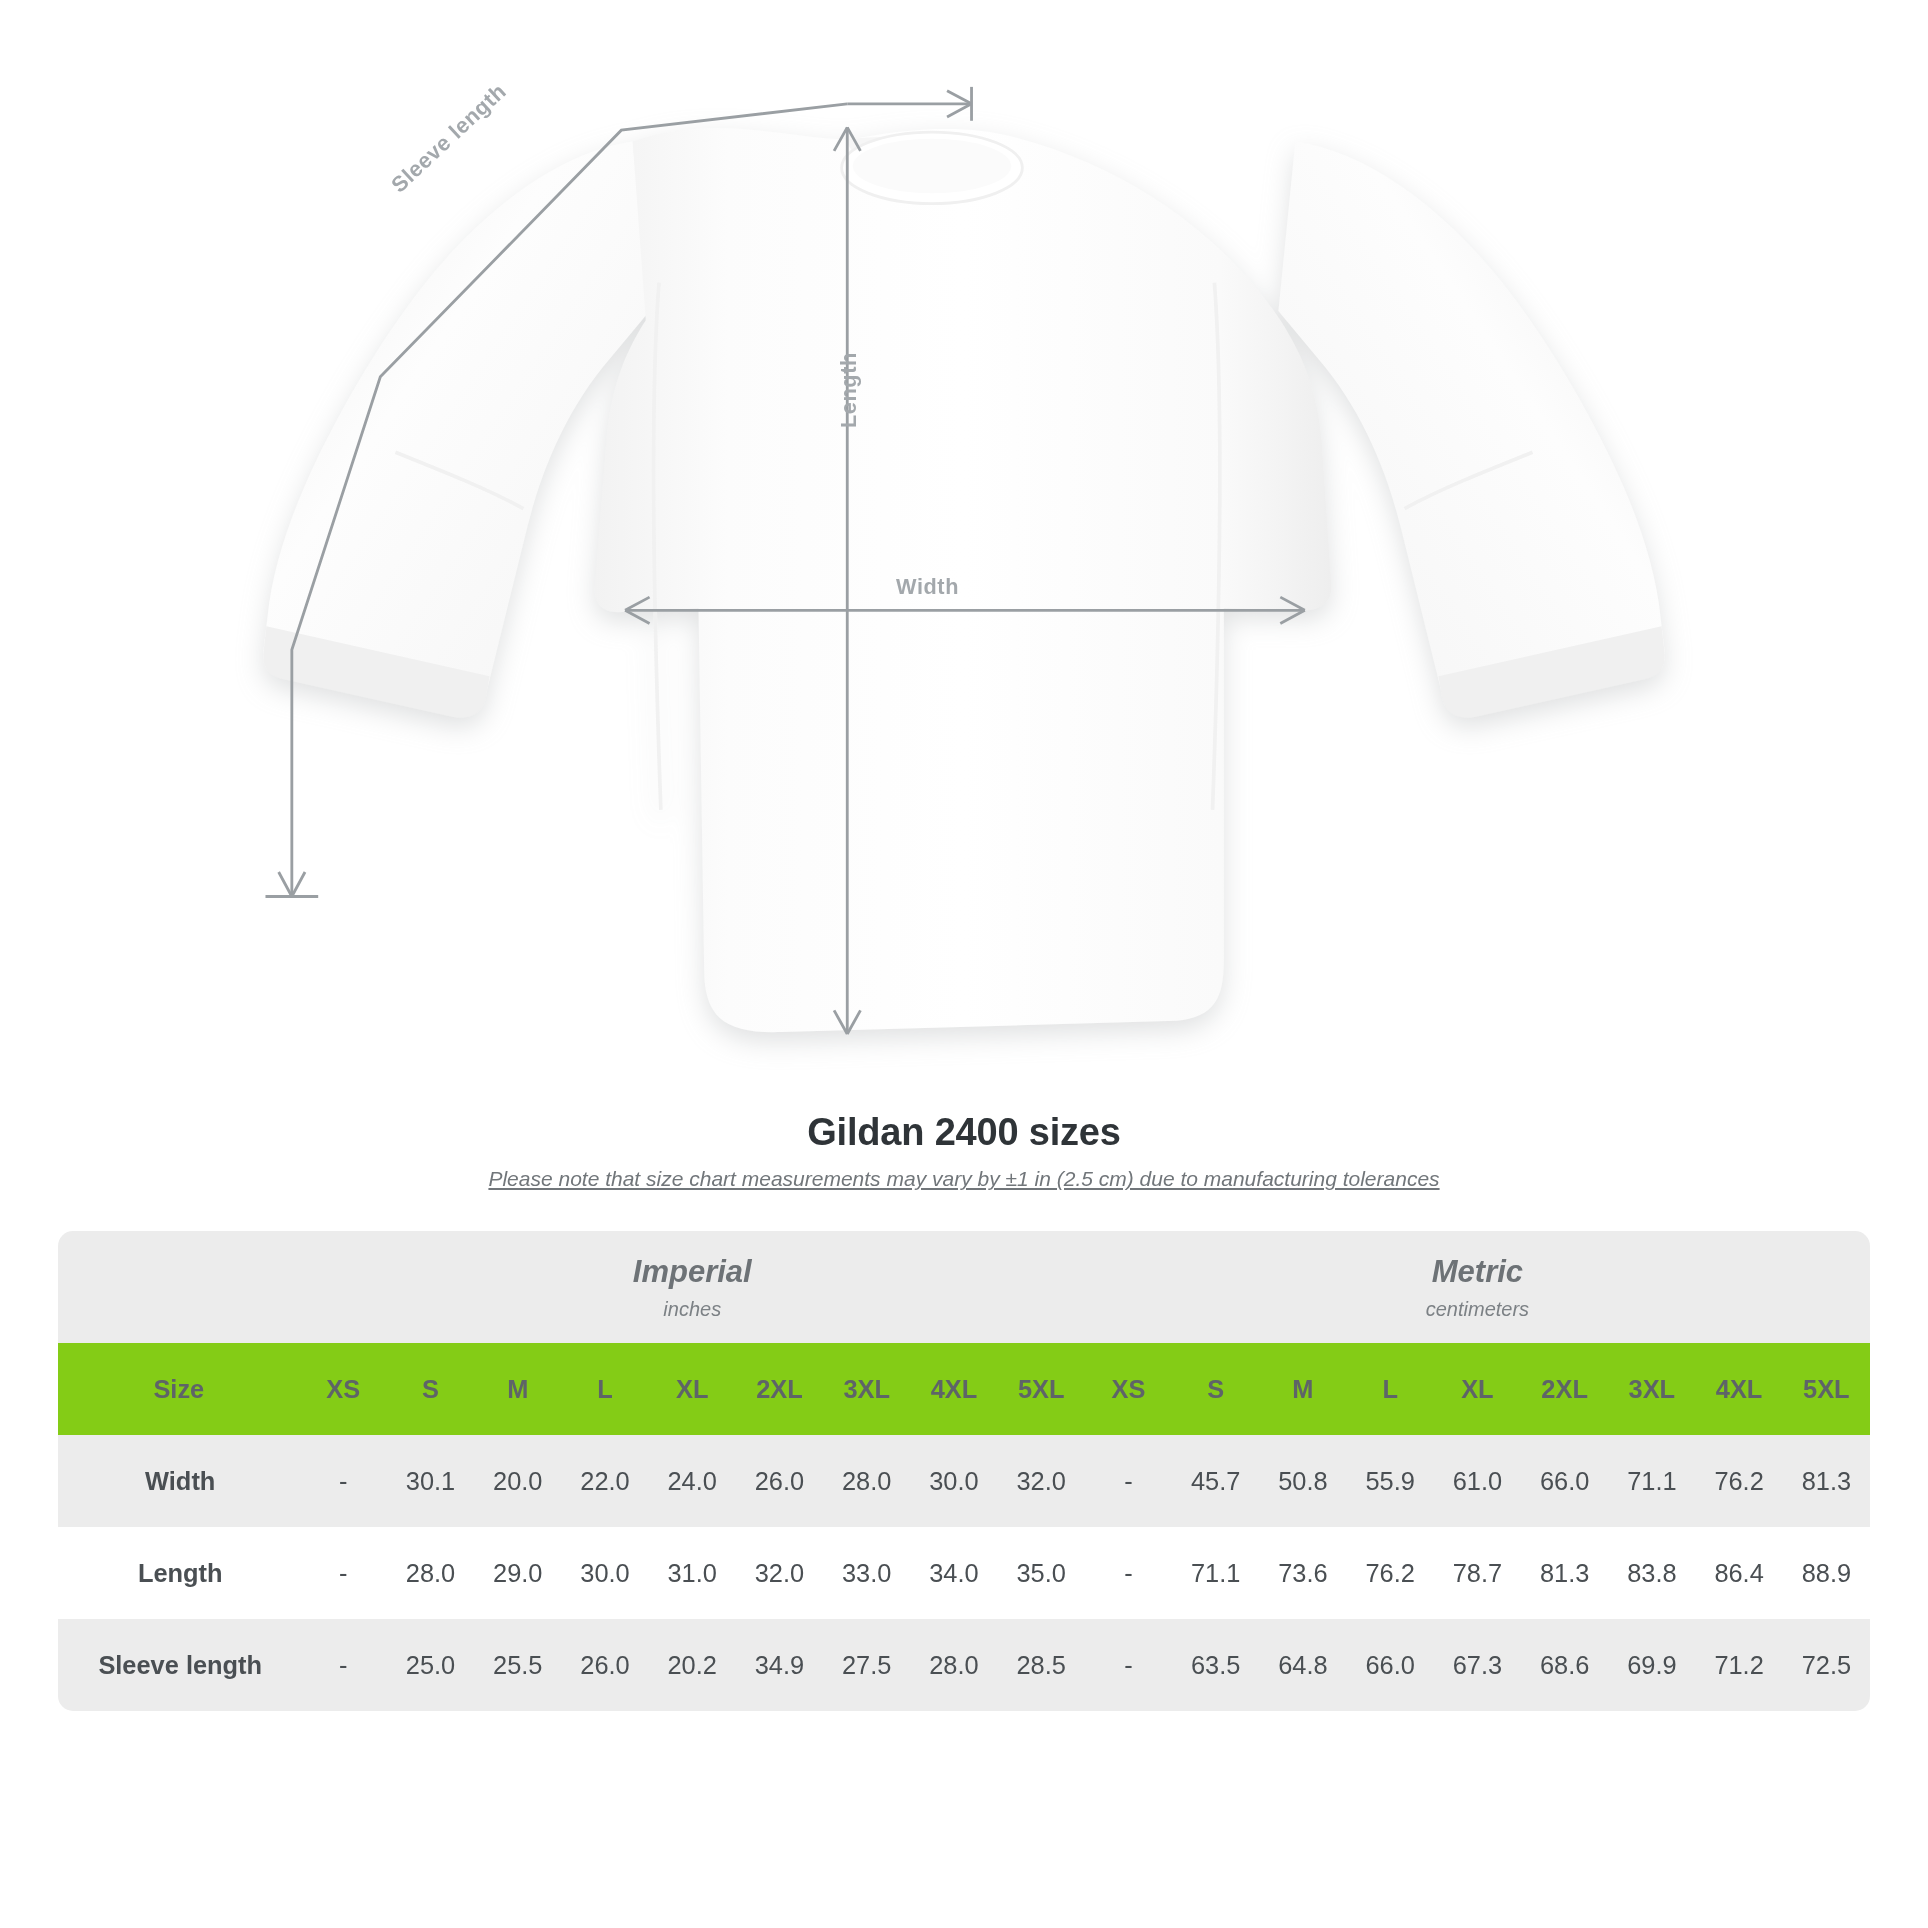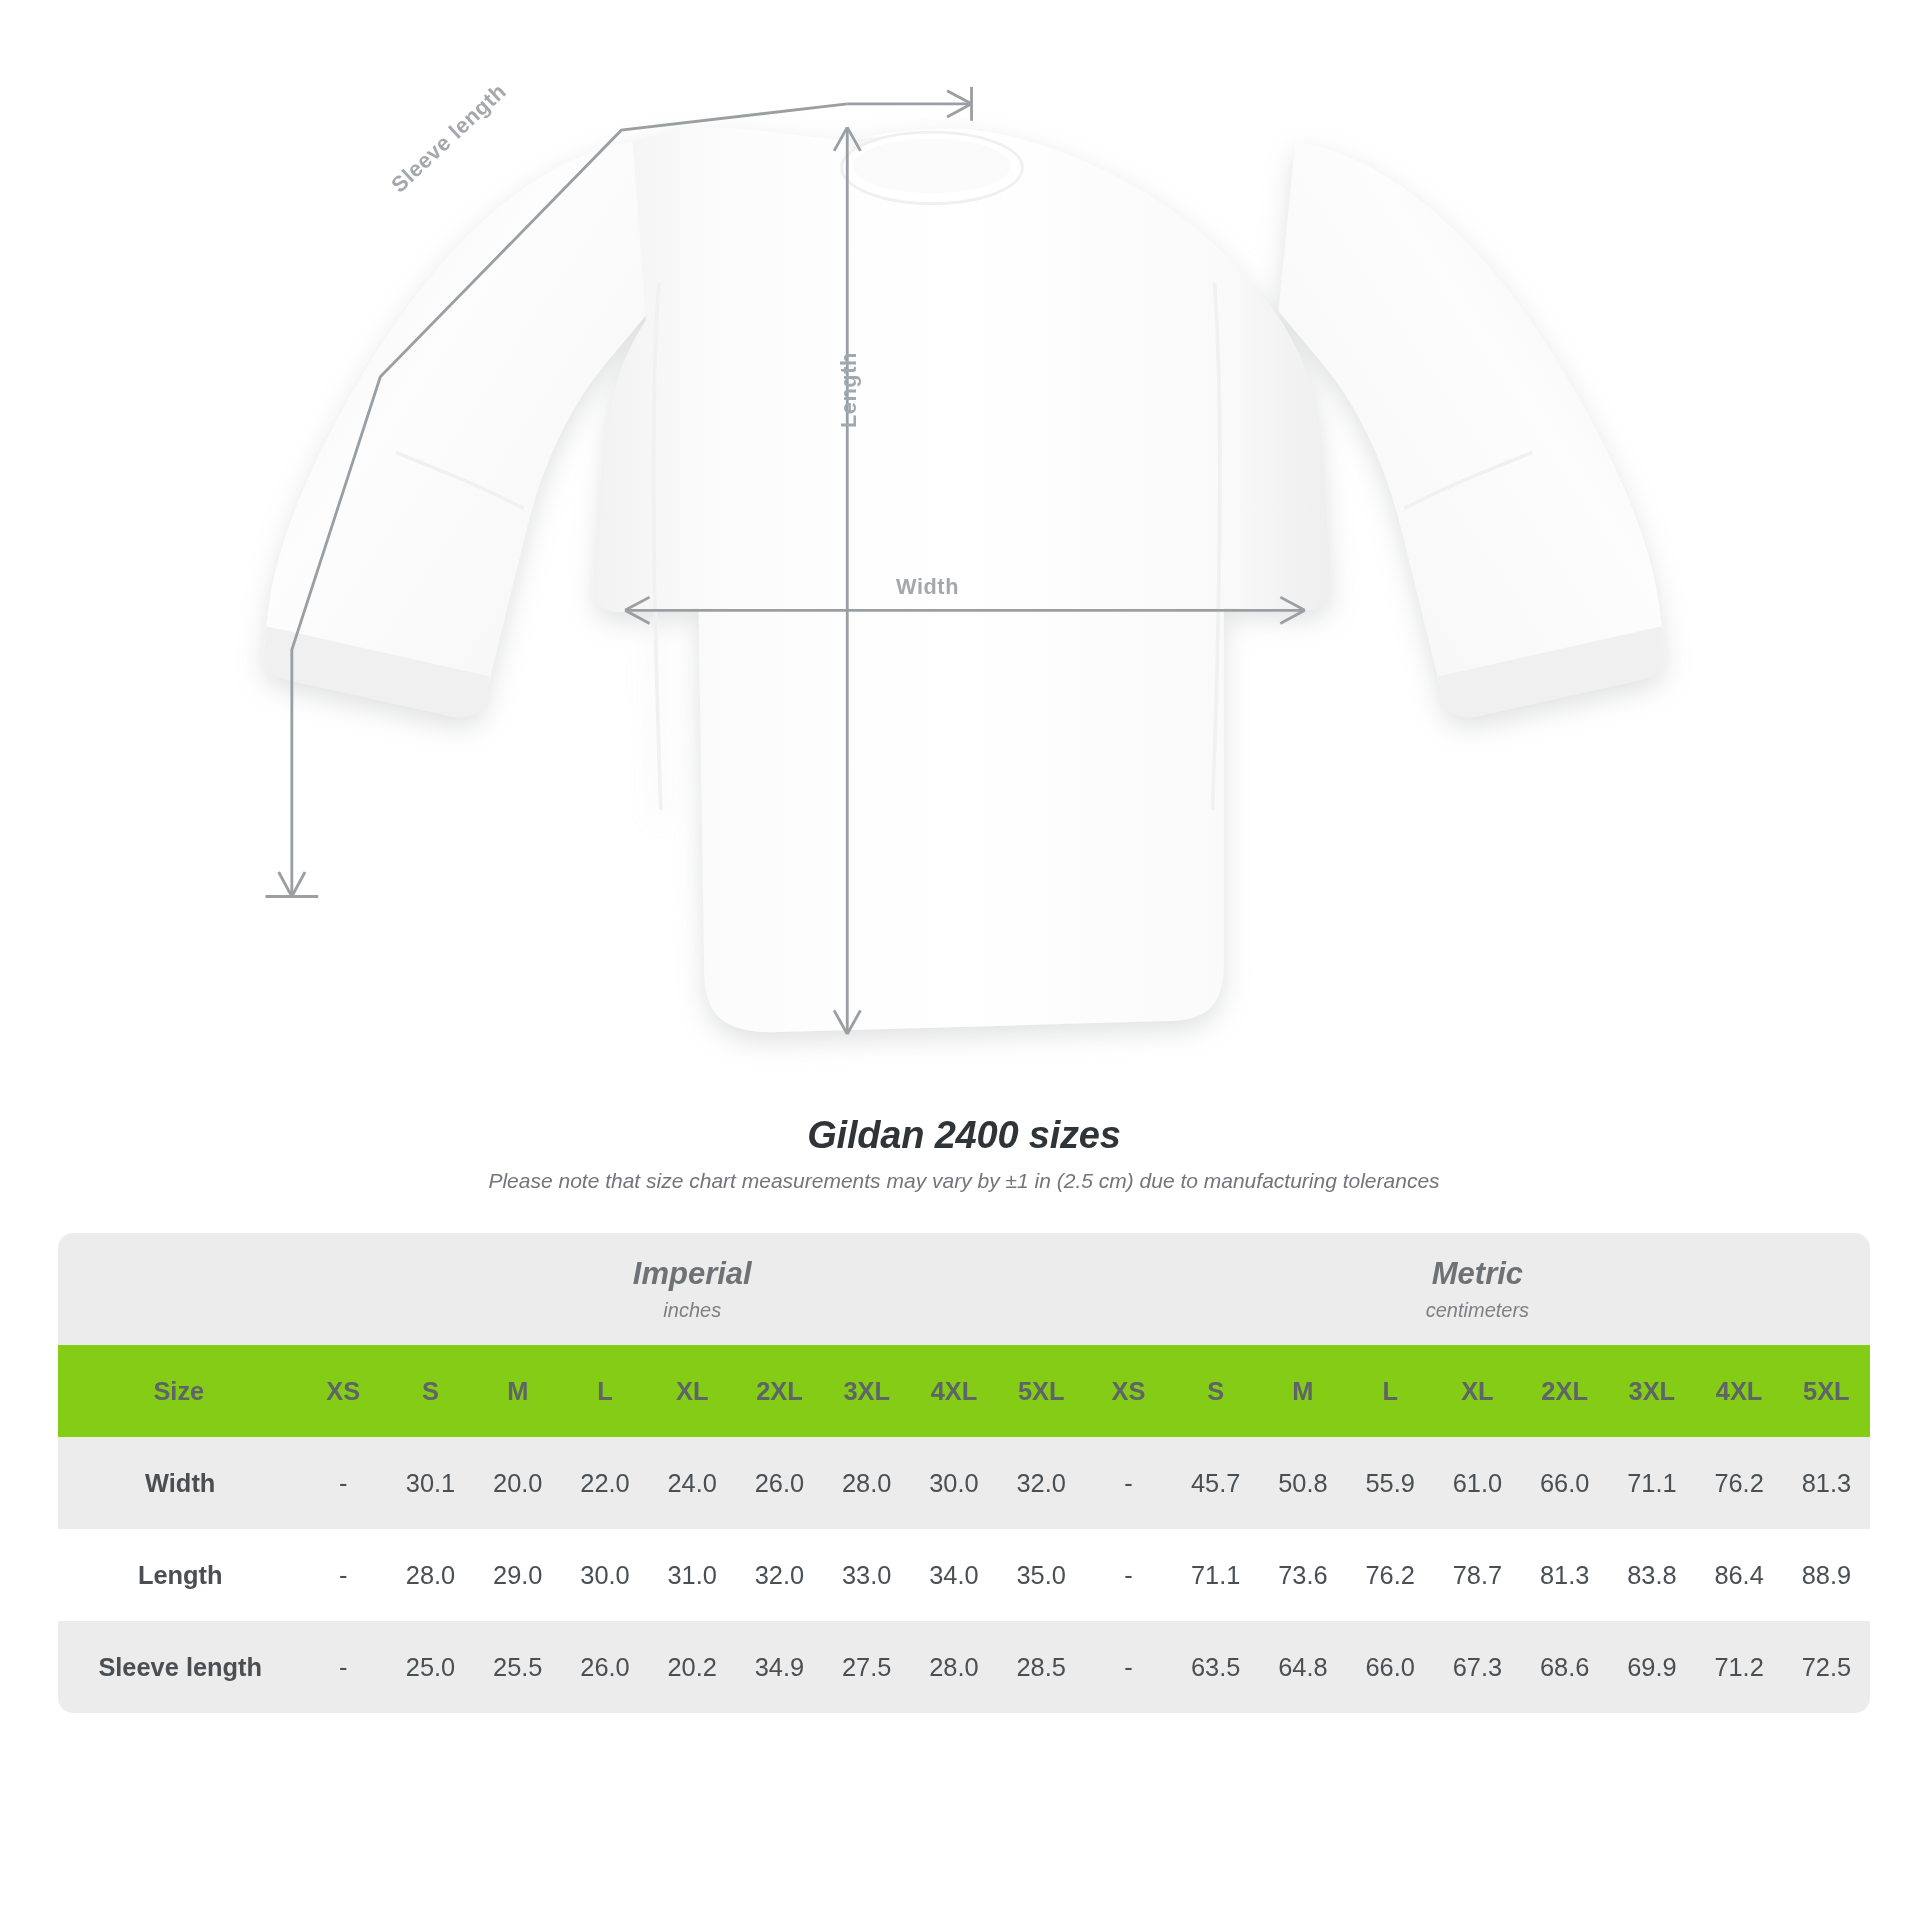--- a/index.html
+++ b/index.html
@@ -66,29 +66,29 @@
 
   
   .title-block {
     text-align: center;
     margin-top: 9.4px;
   }
   .chart-title {
     font-size: 38px;
     font-weight: bold;
     color: #2f3438;
-    margin: 12px;
+    margin: 0;
     letter-spacing: -0.2px;
-    font-style: italic;
   }
   .chart-note {
     font-size: 21px;
     font-style: italic;
     color: #71767a;
-    margin-top: 3px;
+    margin-top: 13px;
+    text-decoration: underline;
   }
 
   
   .table-wrap {
     margin: 40px 58px 0 58px;
     width: 1812px;
   }
   table.size-table {
     border-collapse: collapse;
     width: 1812px;

